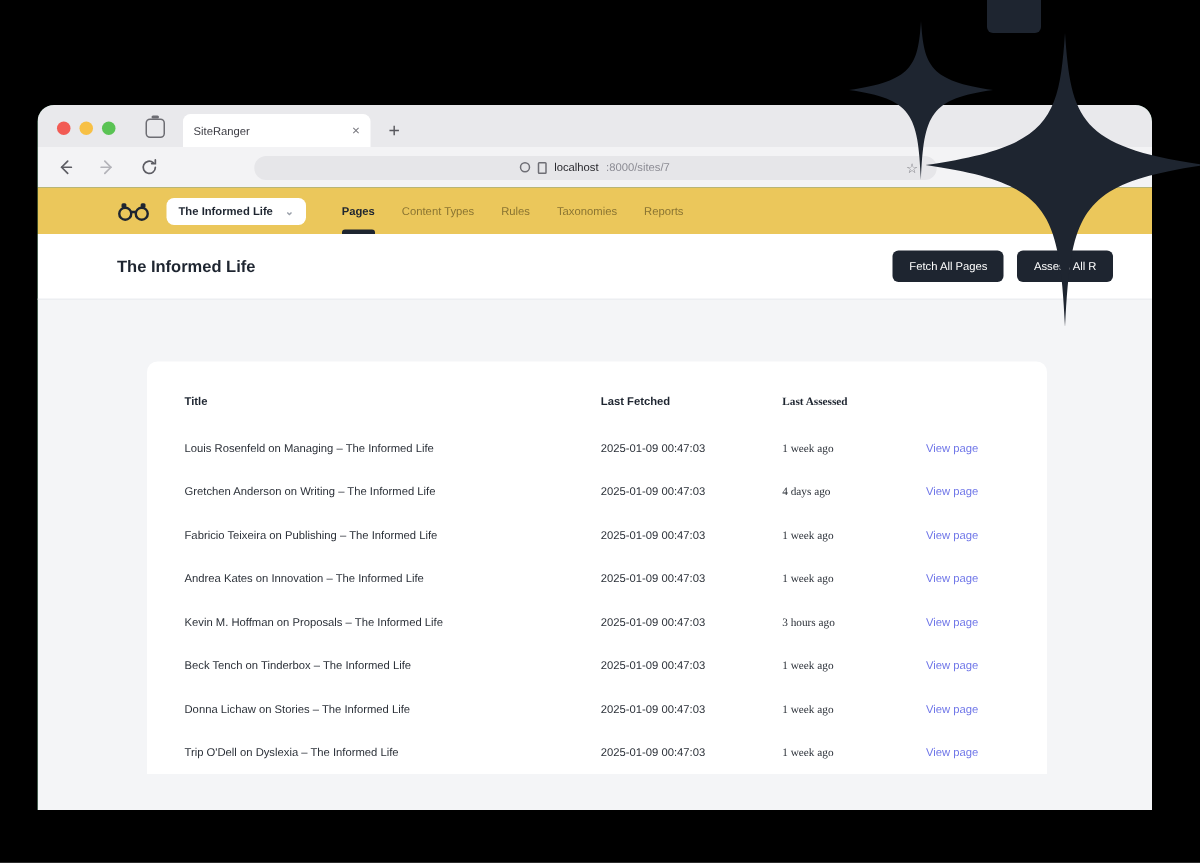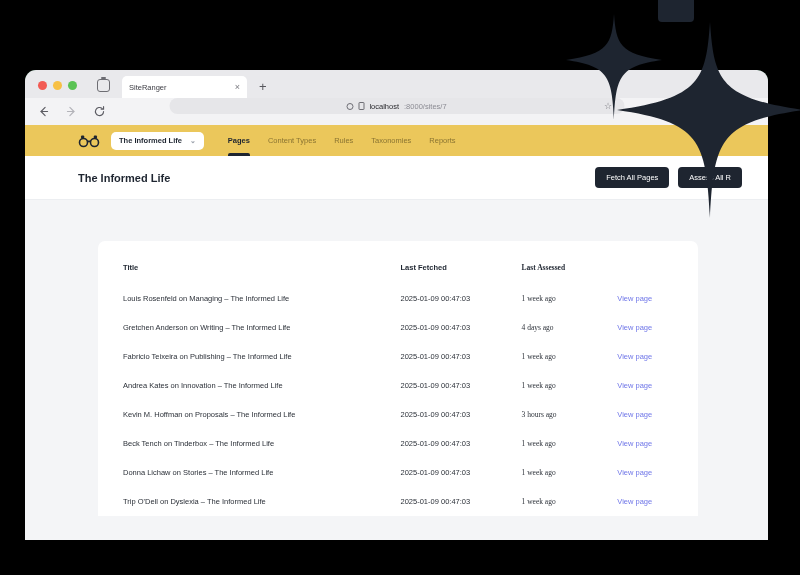--- a/index.html
+++ b/index.html
@@ -54,21 +54,21 @@
     font-size: 7.5px; color: #3c3c43;
   }
   .tab-title { flex: 1; white-space: nowrap; overflow: hidden; text-overflow: ellipsis; }
   .tab-close { font-size: 9px; color: #7a7a80; line-height: 1; }
   .tab-new { margin: 0 0 5px 12px; font-size: 13px; color: #57575d; line-height: 1; }
 
   
   .urlbar {
     height: 27px;
     background: #f3f3f5;
-    display: flex; 
+    display: flex; align-items: center;
     padding: 0 12px;
     position: relative;
   }
   .nav-btns { display: flex; align-items: center; gap: 15px; }
   .nav-ico { width: 13px; height: 13px; color: #5c5c63; }
   .nav-ico.dim { color: #b3b3b9; }
   .omnibox {
     position: absolute;
     left: 50%; transform: translateX(-50%);
     width: 455px; height: 16px;

